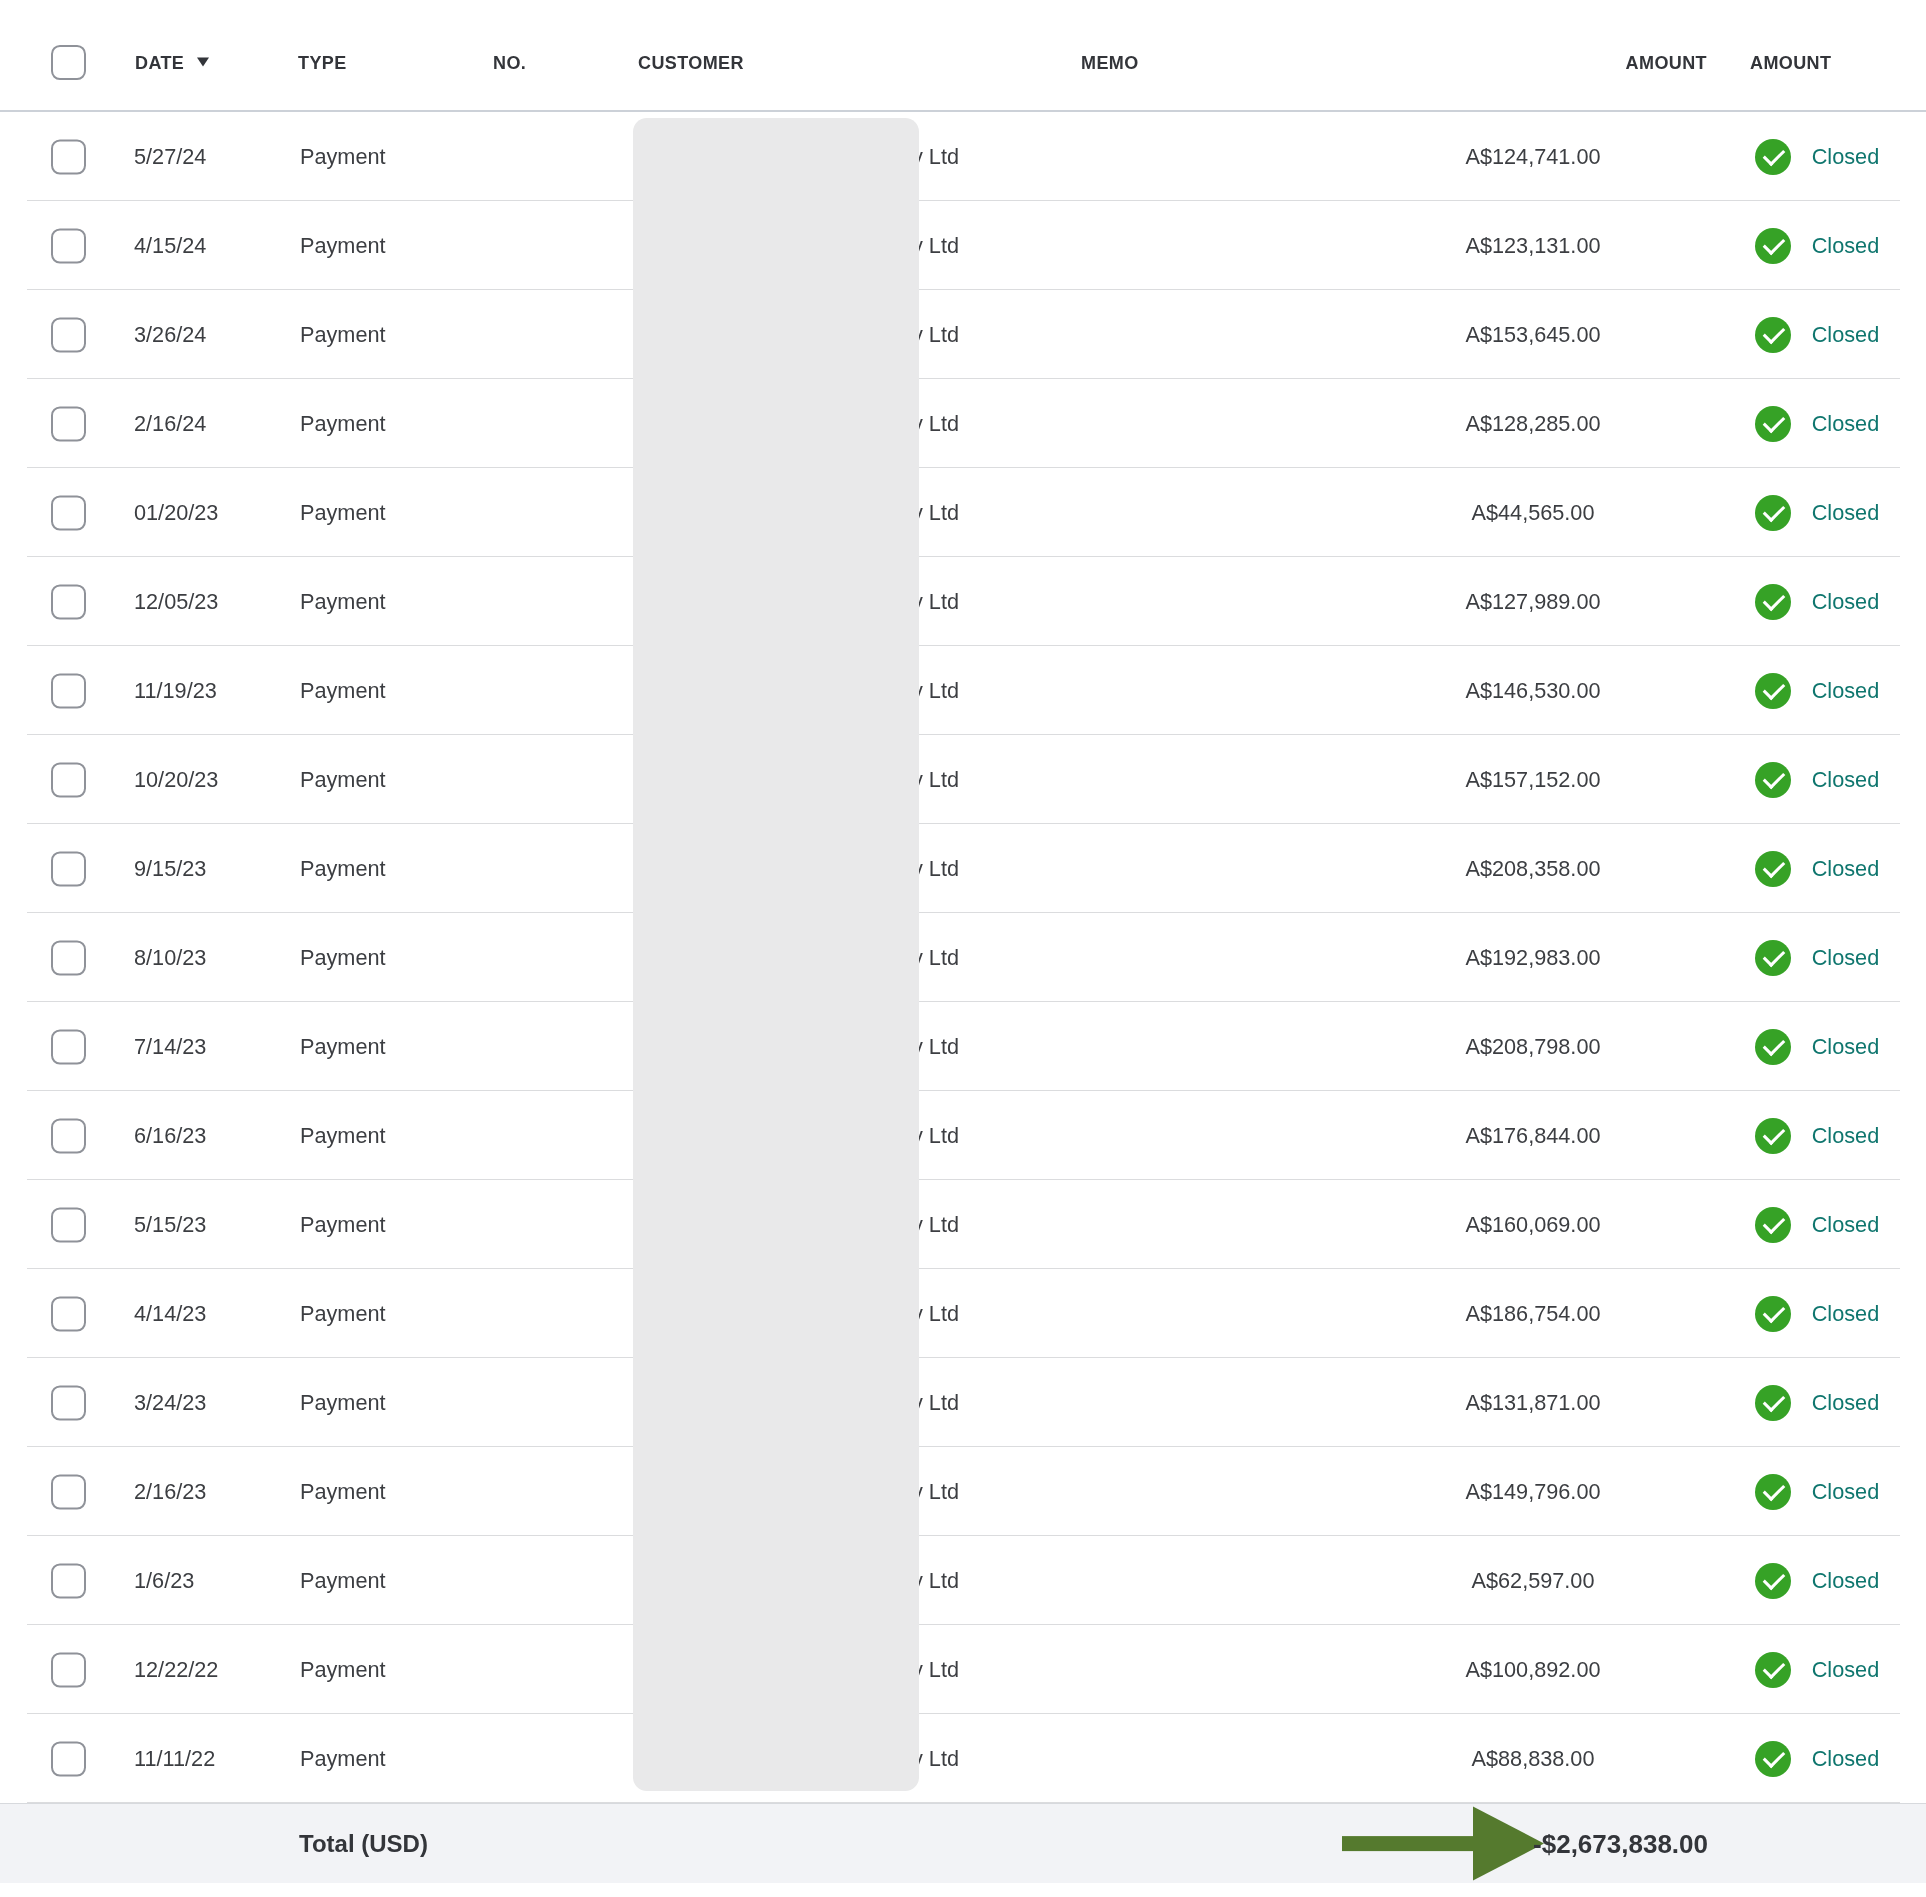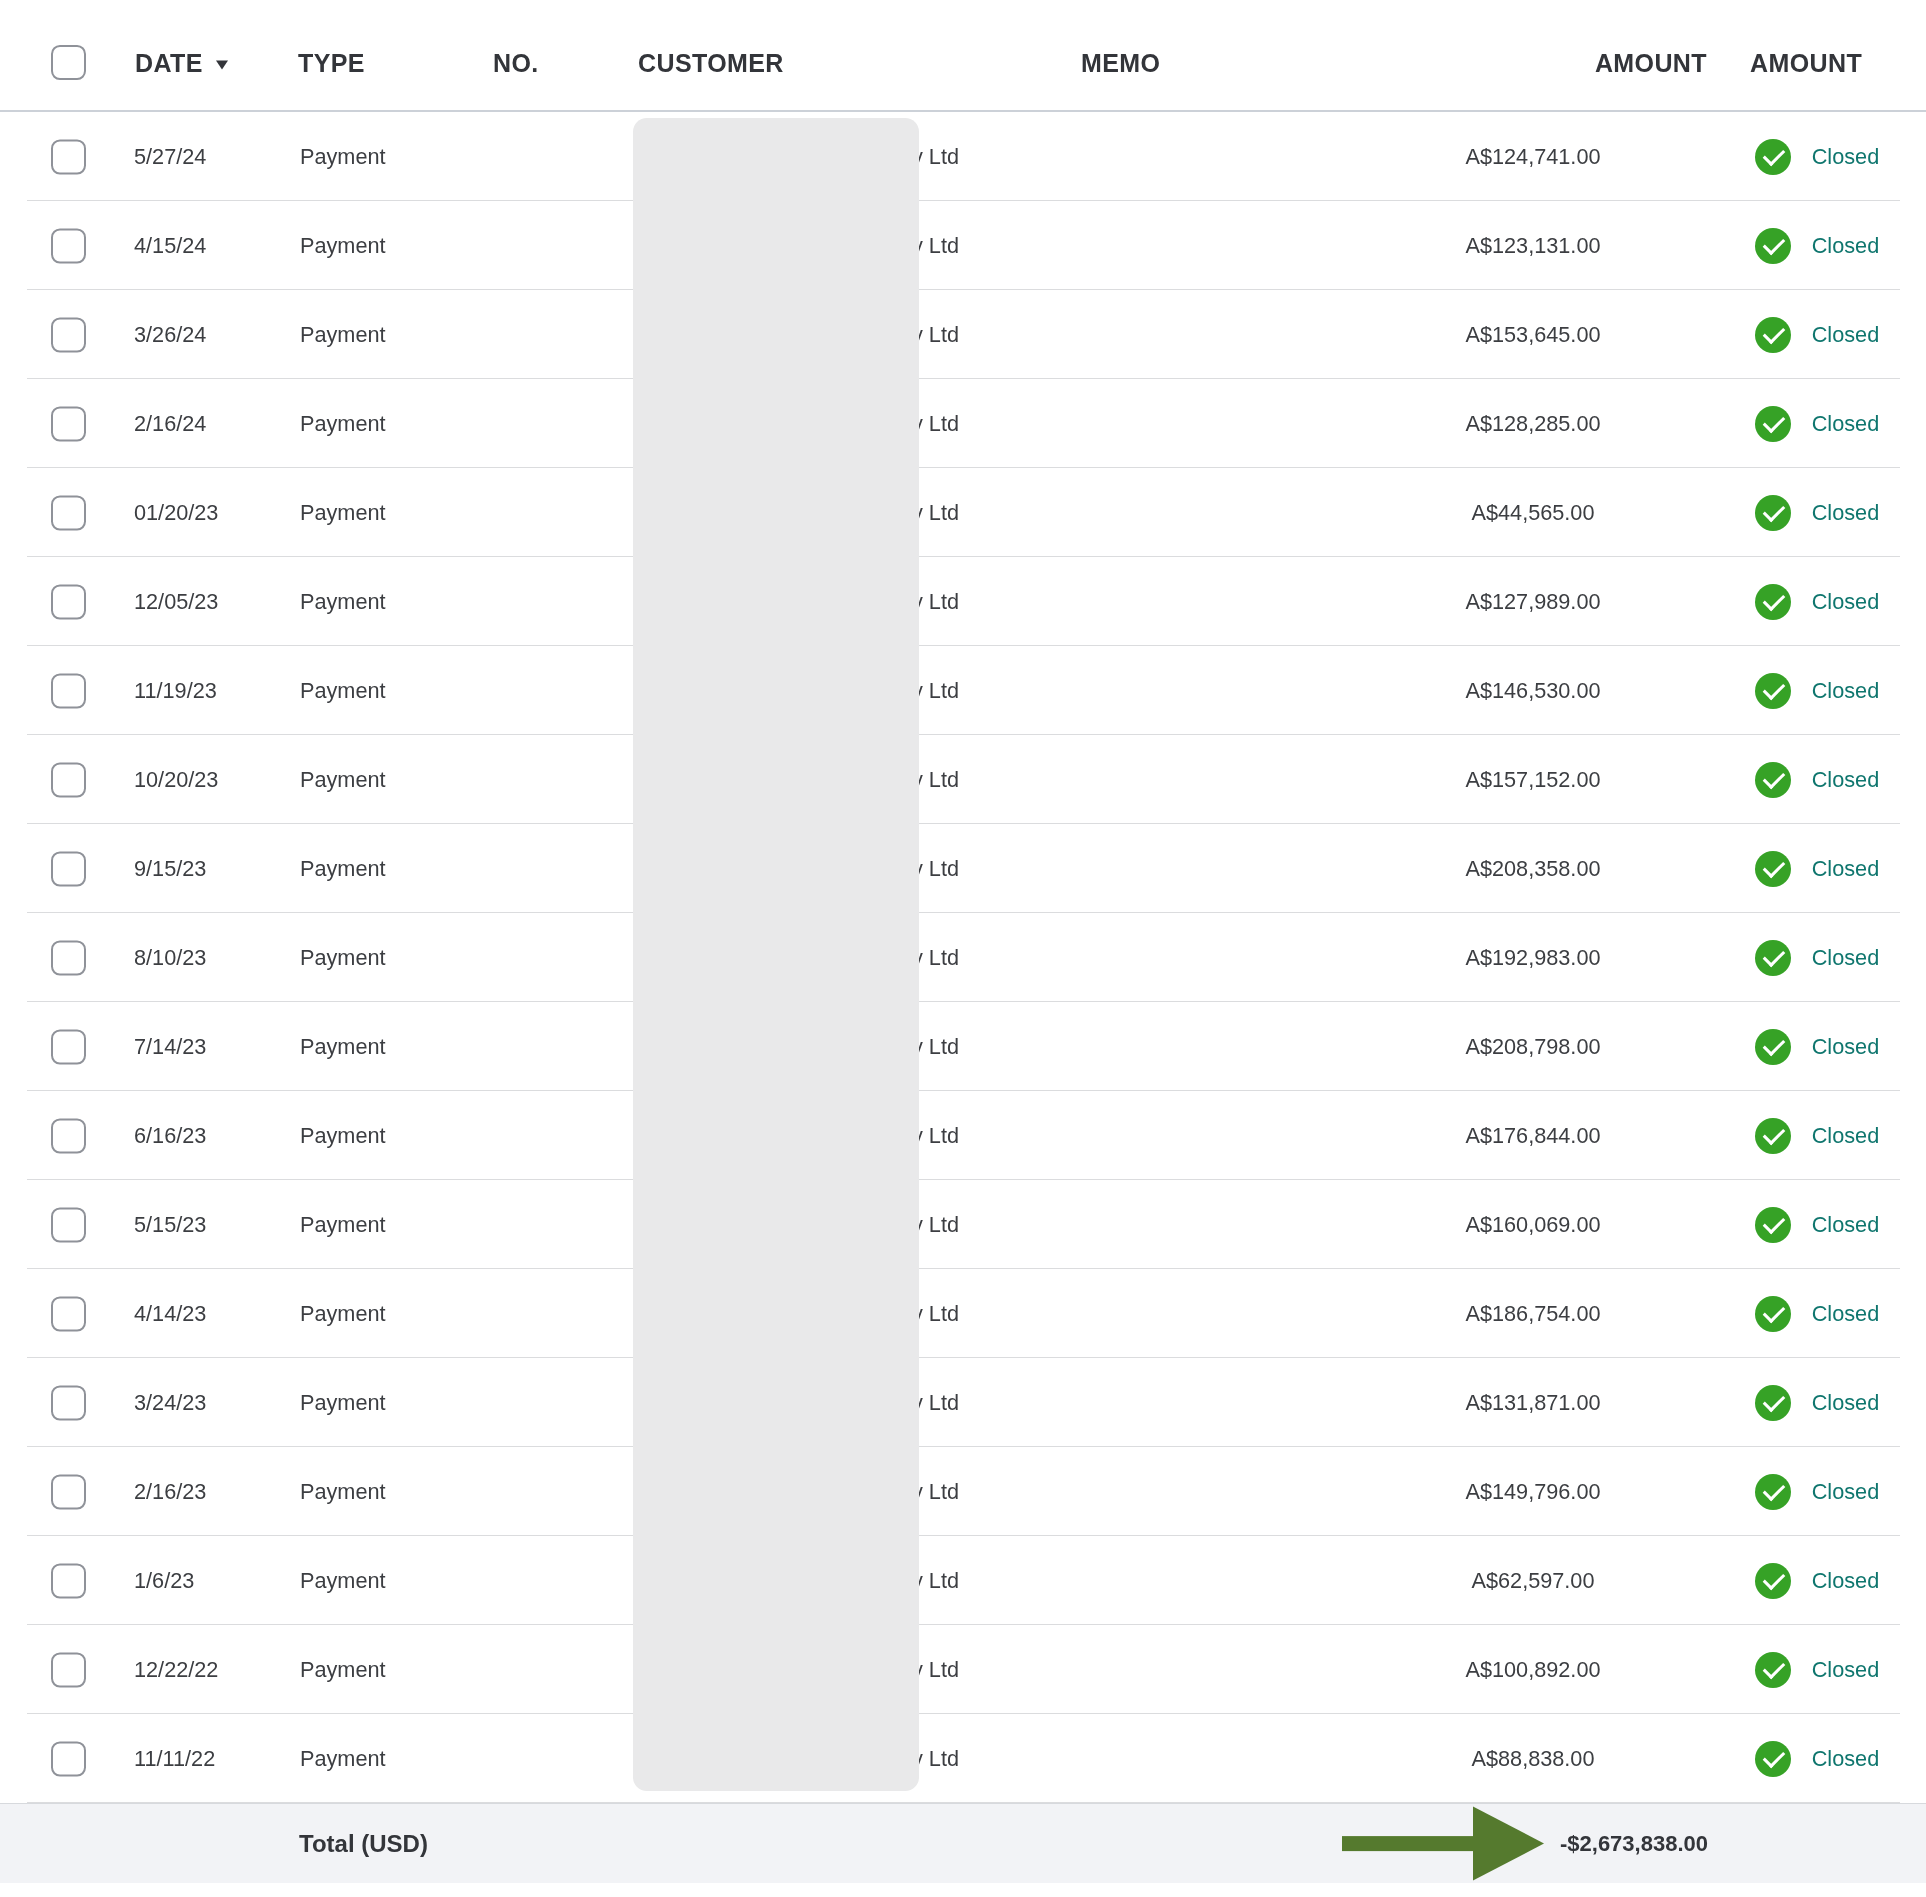--- a/index.html
+++ b/index.html
@@ -1,21 +1,21 @@
 <!DOCTYPE html>
 <html><head>
 <meta charset="utf-8">
 <style>
   html,body{margin:0;padding:0;background:#ffffff;}
   body{width:1927px;height:1897px;font-family:"Liberation Sans","DejaVu Sans",sans-serif;color:#3c3e42;overflow:hidden;}
   #app{position:relative;width:1927px;height:1897px;background:#fff;}
 
   
   .thead{position:relative;height:110px;border-bottom:2px solid #ccd1d8;background:#fff;}
-  .th{position:absolute;top:63px;transform:translateY(-50%);font-size:25px;font-weight:bold;color:#33353a;letter-spacing:0.4px;white-space:nowrap;}
+  .th{position:absolute;top:63px;transform:translateY(-50%);font-size:18px;font-weight:bold;color:#33353a;letter-spacing:0.4px;white-space:nowrap;}
   .th-date{left:135px;cursor:pointer;}
   .th-type{left:298px;}
   .th-no{left:493px;}
   .th-customer{left:638px;}
   .th-memo{left:1081px;}
   .th-amount{left:1556px;width:151px;text-align:right;}
   .th-status{left:1750px;}
   .sort-caret{display:inline-block;width:0;height:0;border-left:6.9px solid transparent;border-right:6.9px solid transparent;border-top:9.9px solid #33353a;margin-left:12.8px;vertical-align:2px;}
 
   
@@ -35,21 +35,21 @@
   .status-dot{width:36px;height:36px;border-radius:50%;background:#36a226;position:relative;flex:0 0 auto;}
   .status-dot .chk{position:absolute;left:8.9px;top:10.8px;width:16.7px;height:8.9px;border-left:3.9px solid #fff;border-bottom:3.9px solid #fff;transform:rotate(-45deg);}
   .status-label{margin-left:20.7px;font-size:21.7px;color:#0f766e;}
 
   
   .redaction{position:absolute;left:633px;top:118px;width:286px;height:1673px;background:#e9e9ea;border-radius:13.8px;z-index:5;}
 
   
   .total-bar{position:relative;height:79px;background:#f2f3f6;border-top:1px solid #d7d9dd;}
   .total-label{position:absolute;left:299px;top:50%;transform:translateY(-50%);font-size:24px;font-weight:bold;color:#33353a;}
-  .total-amount{position:absolute;left:1478px;width:230px;top:50%;transform:translateY(-50%);font-size:22px;font-weight:bold;color:#33353a;text-align:right;white-space:nowrap;}
+  .total-amount{position:absolute;left:1478px;width:230px;top:50%;transform:translateY(-50%);font-size:26px;font-weight:bold;color:#33353a;text-align:right;white-space:nowrap;}
   .arrow{position:absolute;left:1342px;top:50%;transform:translateY(-50%);width:202px;height:75px;}
   .arrow .shaft{position:absolute;left:0;top:50%;transform:translateY(-50%);width:134px;height:14.8px;background:#557a2e;}
   .arrow .head{position:absolute;left:131px;top:50%;transform:translateY(-50%);width:0;height:0;border-top:37px solid transparent;border-bottom:37px solid transparent;border-left:71px solid #557a2e;}
 </style>
 </head>
 <body>
 
 <div id="app">
 
   <div class="thead">

